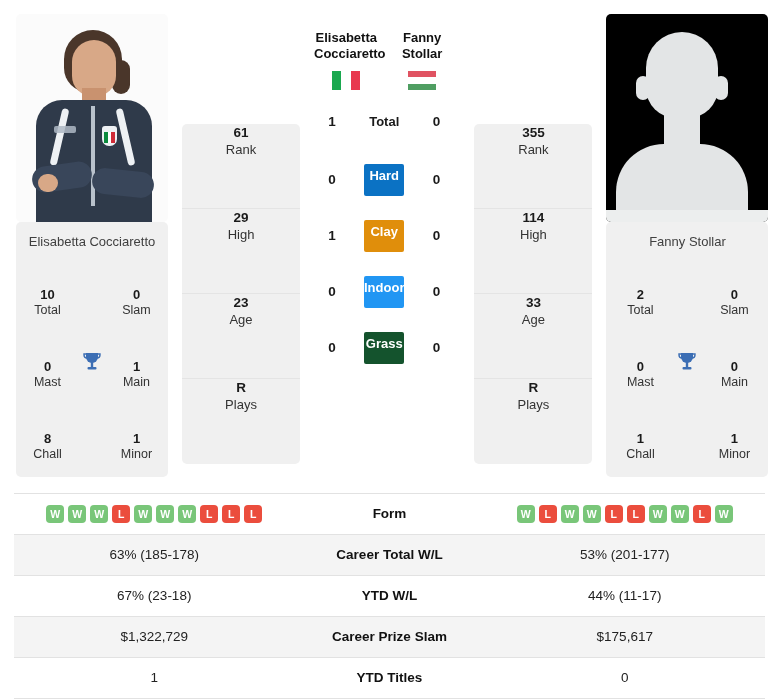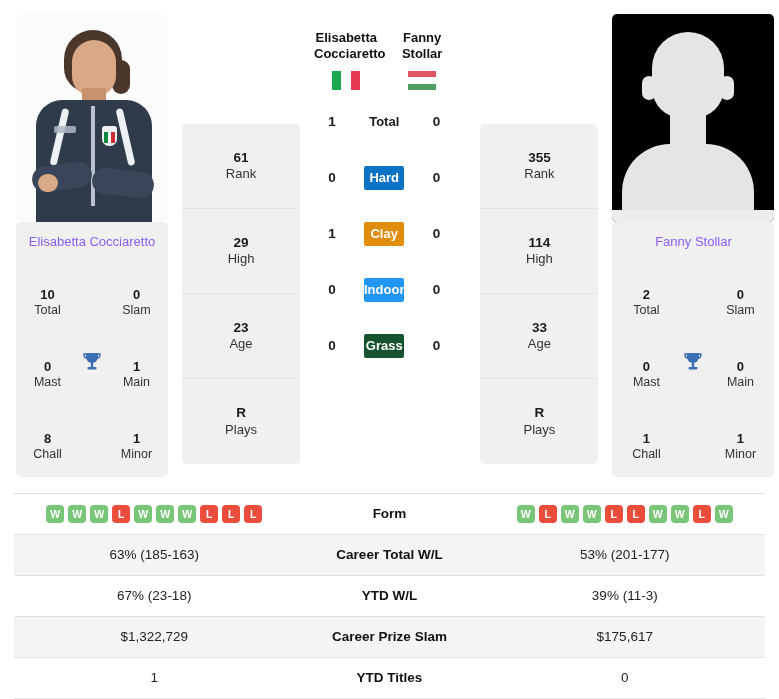--- a/index.html
+++ b/index.html
@@ -97,42 +97,42 @@
   .sil-earR { position: absolute; left: 108px; top: 62px; width: 14px; height: 24px;
     background: #e3e5e6; border-radius: 7px; }
   .sil-neck { position: absolute; left: 58px; top: 96px; width: 36px; height: 44px;
     background: #e3e5e6; }
   .sil-body { position: absolute; left: 10px; top: 130px; width: 132px; height: 80px;
     background: #e3e5e6; border-radius: 48px 48px 0 0; }
   .sil-floor { position: absolute; left: 0; bottom: 0; width: 152px; height: 12px;
     background: #eceeee; }
 
   .name-caption {
-    text-align: center; font-size: 13px; color: #8b5cf6;
+    text-align: center; font-size: 13px; color: #404040;
     padding: 10px 2px 12px 2px;
   }
 
   
   .titles-card {
     background: #f0f0f0; border-radius: 5px; padding: 12px 8px 14px 8px;
   }
   .titles-grid {
     display: grid; grid-template-columns: 1fr 42px 1fr;
     align-items: center; row-gap: 14px;
   }
   .tstat { text-align: center; line-height: 1.25; margin-top: 26px; }
   .tstat .v { font-size: 13px; font-weight: bold; color: #1a1a1a; }
   .tstat .k { font-size: 12.5px; color: #333; }
   .trophy { display: flex; justify-content: center; align-items: center; }
 
   
   .stat-stack { background: #f0f0f0; border-radius: 5px; overflow: hidden; }
   .stat-cell {
     height: 85px; display: flex; flex-direction: column;
-    align-items: center; justify-content: center;
+    align-items: center; justify-content: flex-start;
     border-bottom: 1px solid #e4e4e4; line-height: 1.3;
   }
   .stat-cell:last-child { border-bottom: none; }
   .stat-cell .v { font-size: 13.5px; font-weight: bold; }
   .stat-cell .k { font-size: 13px; color: #333; }
 
   
   .name-head { text-align: center; padding-top: 16px; }
   .name-head .n {
     font-size: 13px; font-weight: bold; line-height: 1.22; color: #111;
@@ -150,21 +150,21 @@
   .h2h { margin-top: 18px; }
   .h2h-row {
     display: grid; grid-template-columns: 36px 1fr 36px;
     align-items: center; height: 28px; margin-bottom: 28px;
   }
   .h2h-row:last-child { margin-bottom: 0; }
   .h2h-num { font-size: 13.5px; font-weight: bold; text-align: center; }
   .h2h-label-plain { text-align: center; font-size: 13px; font-weight: bold; }
   .surface {
     text-align: center; color: #ffffff; font-size: 13px; font-weight: bold;
-    line-height: 24px; height: 24px; border-radius: 2px;
+    line-height: 24px; height: 32px; border-radius: 2px;
     margin: 0 14px;
   }
 
   
   .cmp-table { margin: 16px 14px 0 14px; border-top: 1px solid #e2e2e2; }
   .cmp-row {
     display: grid; grid-template-columns: 1fr 190px 1fr;
     align-items: center; height: 41px;
     border-bottom: 1px solid #e2e2e2;
   }
@@ -305,21 +305,21 @@
         <div class="h2h-num">0</div>
       </div>
       <div class="h2h-row">
         <div class="h2h-num">0</div>
         <div class="surface" style="background:#14532d">Grass</div>
         <div class="h2h-num">0</div>
       </div>
     </div>
   </div>
 
-  <div class="col-stats" style="margin-left:12px">
+  <div class="col-stats" style="margin-left:6px">
     <div style="height:110px"></div>
     <div class="stat-stack">
       <div class="stat-cell">
         <div class="v">355</div>
         <div class="k">Rank</div>
       </div>
       <div class="stat-cell">
         <div class="v">114</div>
         <div class="k">High</div>
       </div>
@@ -412,29 +412,29 @@
         <div class="badge l">L</div>
         <div class="badge l">L</div>
         <div class="badge w">W</div>
         <div class="badge w">W</div>
         <div class="badge l">L</div>
         <div class="badge w">W</div>
       </div>
   </div>
 
   <div class="cmp-row alt">
-    <div class="cmp-val">63% (185-163)</div>
+    <div class="cmp-val">63% (185-178)</div>
     <div class="cmp-key">Career Total W/L</div>
     <div class="cmp-val">53% (201-177)</div>
   </div>
 
   <div class="cmp-row">
     <div class="cmp-val">67% (23-18)</div>
     <div class="cmp-key">YTD W/L</div>
-    <div class="cmp-val">39% (11-3)</div>
+    <div class="cmp-val">44% (11-17)</div>
   </div>
 
   <div class="cmp-row alt">
     <div class="cmp-val">$1,322,729</div>
     <div class="cmp-key">Career Prize Slam</div>
     <div class="cmp-val">$175,617</div>
   </div>
 
   <div class="cmp-row">
     <div class="cmp-val">1</div>

